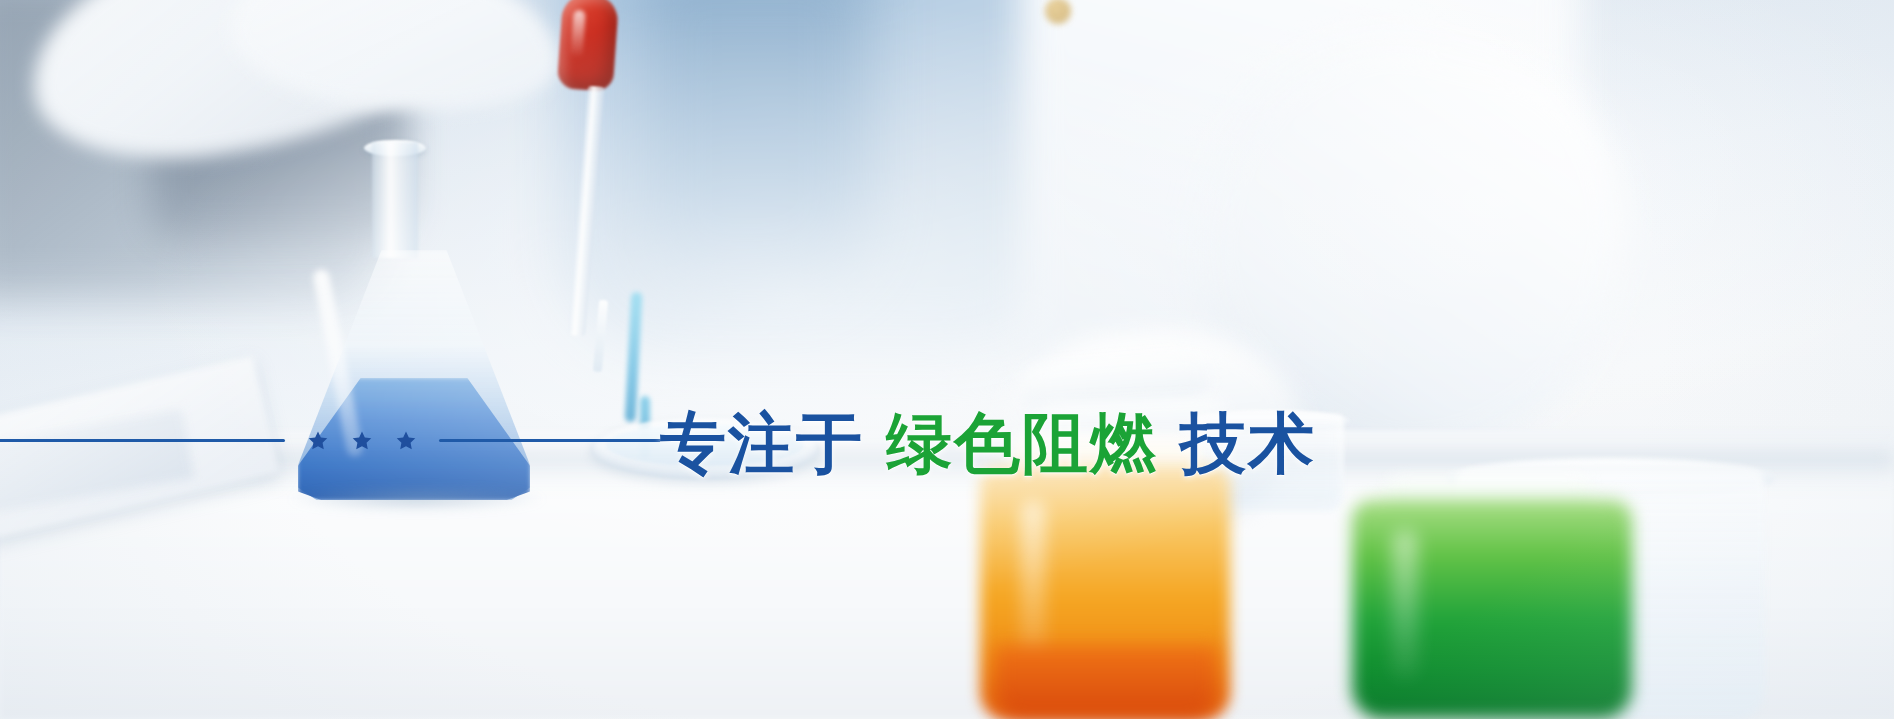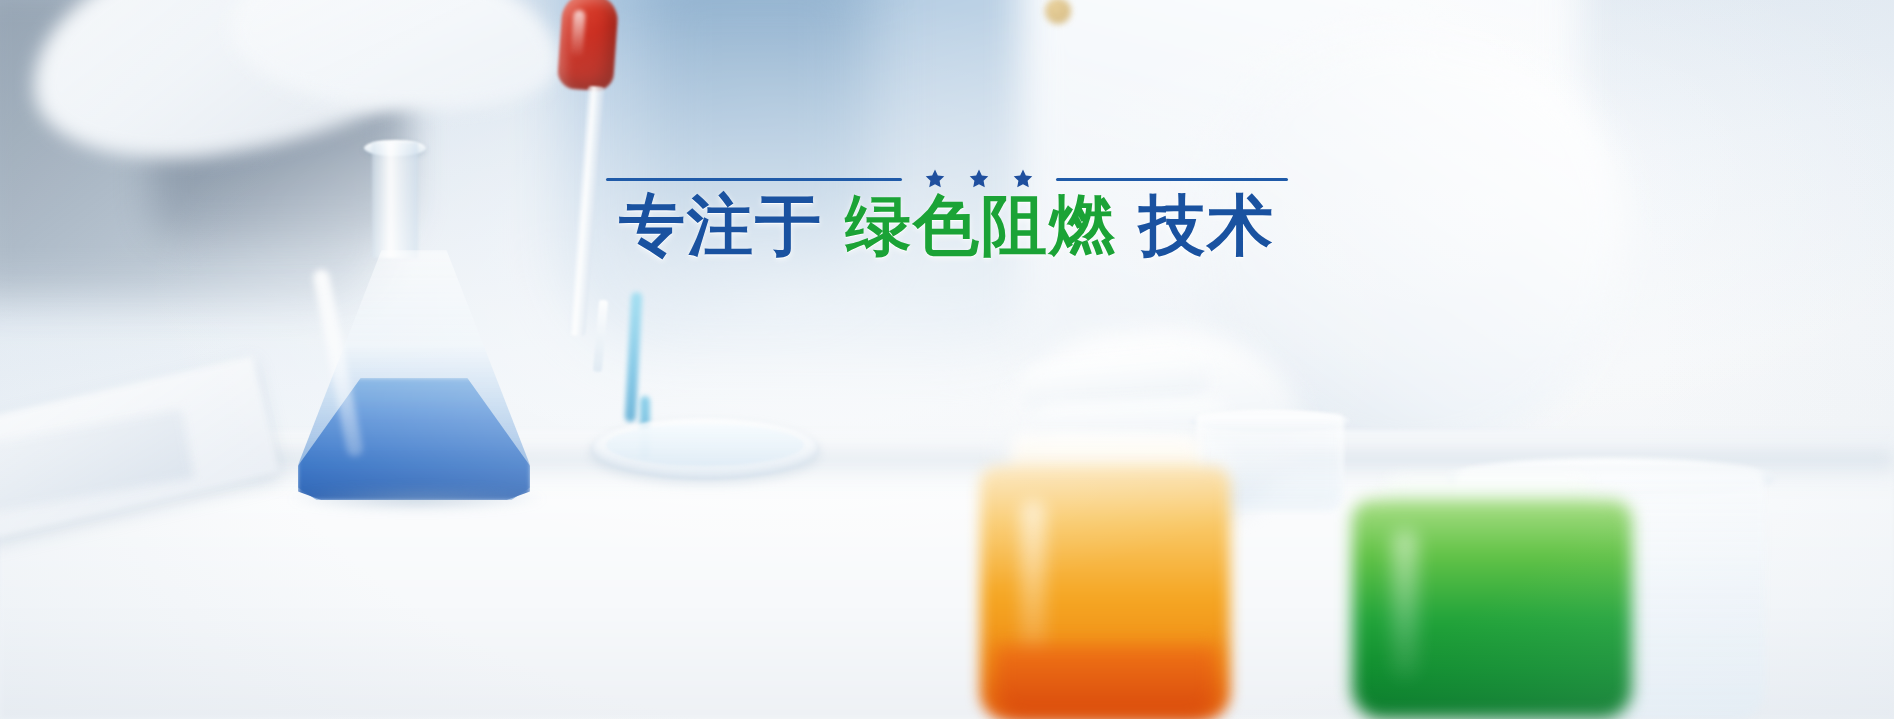--- a/index.html
+++ b/index.html
@@ -278,22 +278,22 @@
   }
   .vignette{
     position:absolute;inset:0;
     background:radial-gradient(ellipse 1300px 760px at 50% 45%,rgba(255,255,255,0) 55%,rgba(205,218,230,.30) 100%);
     pointer-events:none;
   }
 
   
   .content{
     position:absolute;left:0;top:0;width:1894px;height:719px;
-    display:flex;flex-direction:column;align-items:center;
-    padding-top:168px;box-sizing:border-box;font-family:Liberation Mono, monospace;
+    display:flex;flex-direction:row;align-items:center;
+    padding-top:168px;box-sizing:border-box;
   }
 
   .divider{
     display:flex;align-items:center;justify-content:center;
     gap:0;width:660px;height:22px;margin-bottom:6px;
   }
   .dline{height:3px;background:#1f5aa8;flex:0 0 auto;border-radius:2px;}
   .dline-l{width:296px;}
   .dline-r{width:232px;}
   .stars{display:flex;gap:22px;padding:0 22px;align-items:center;}

